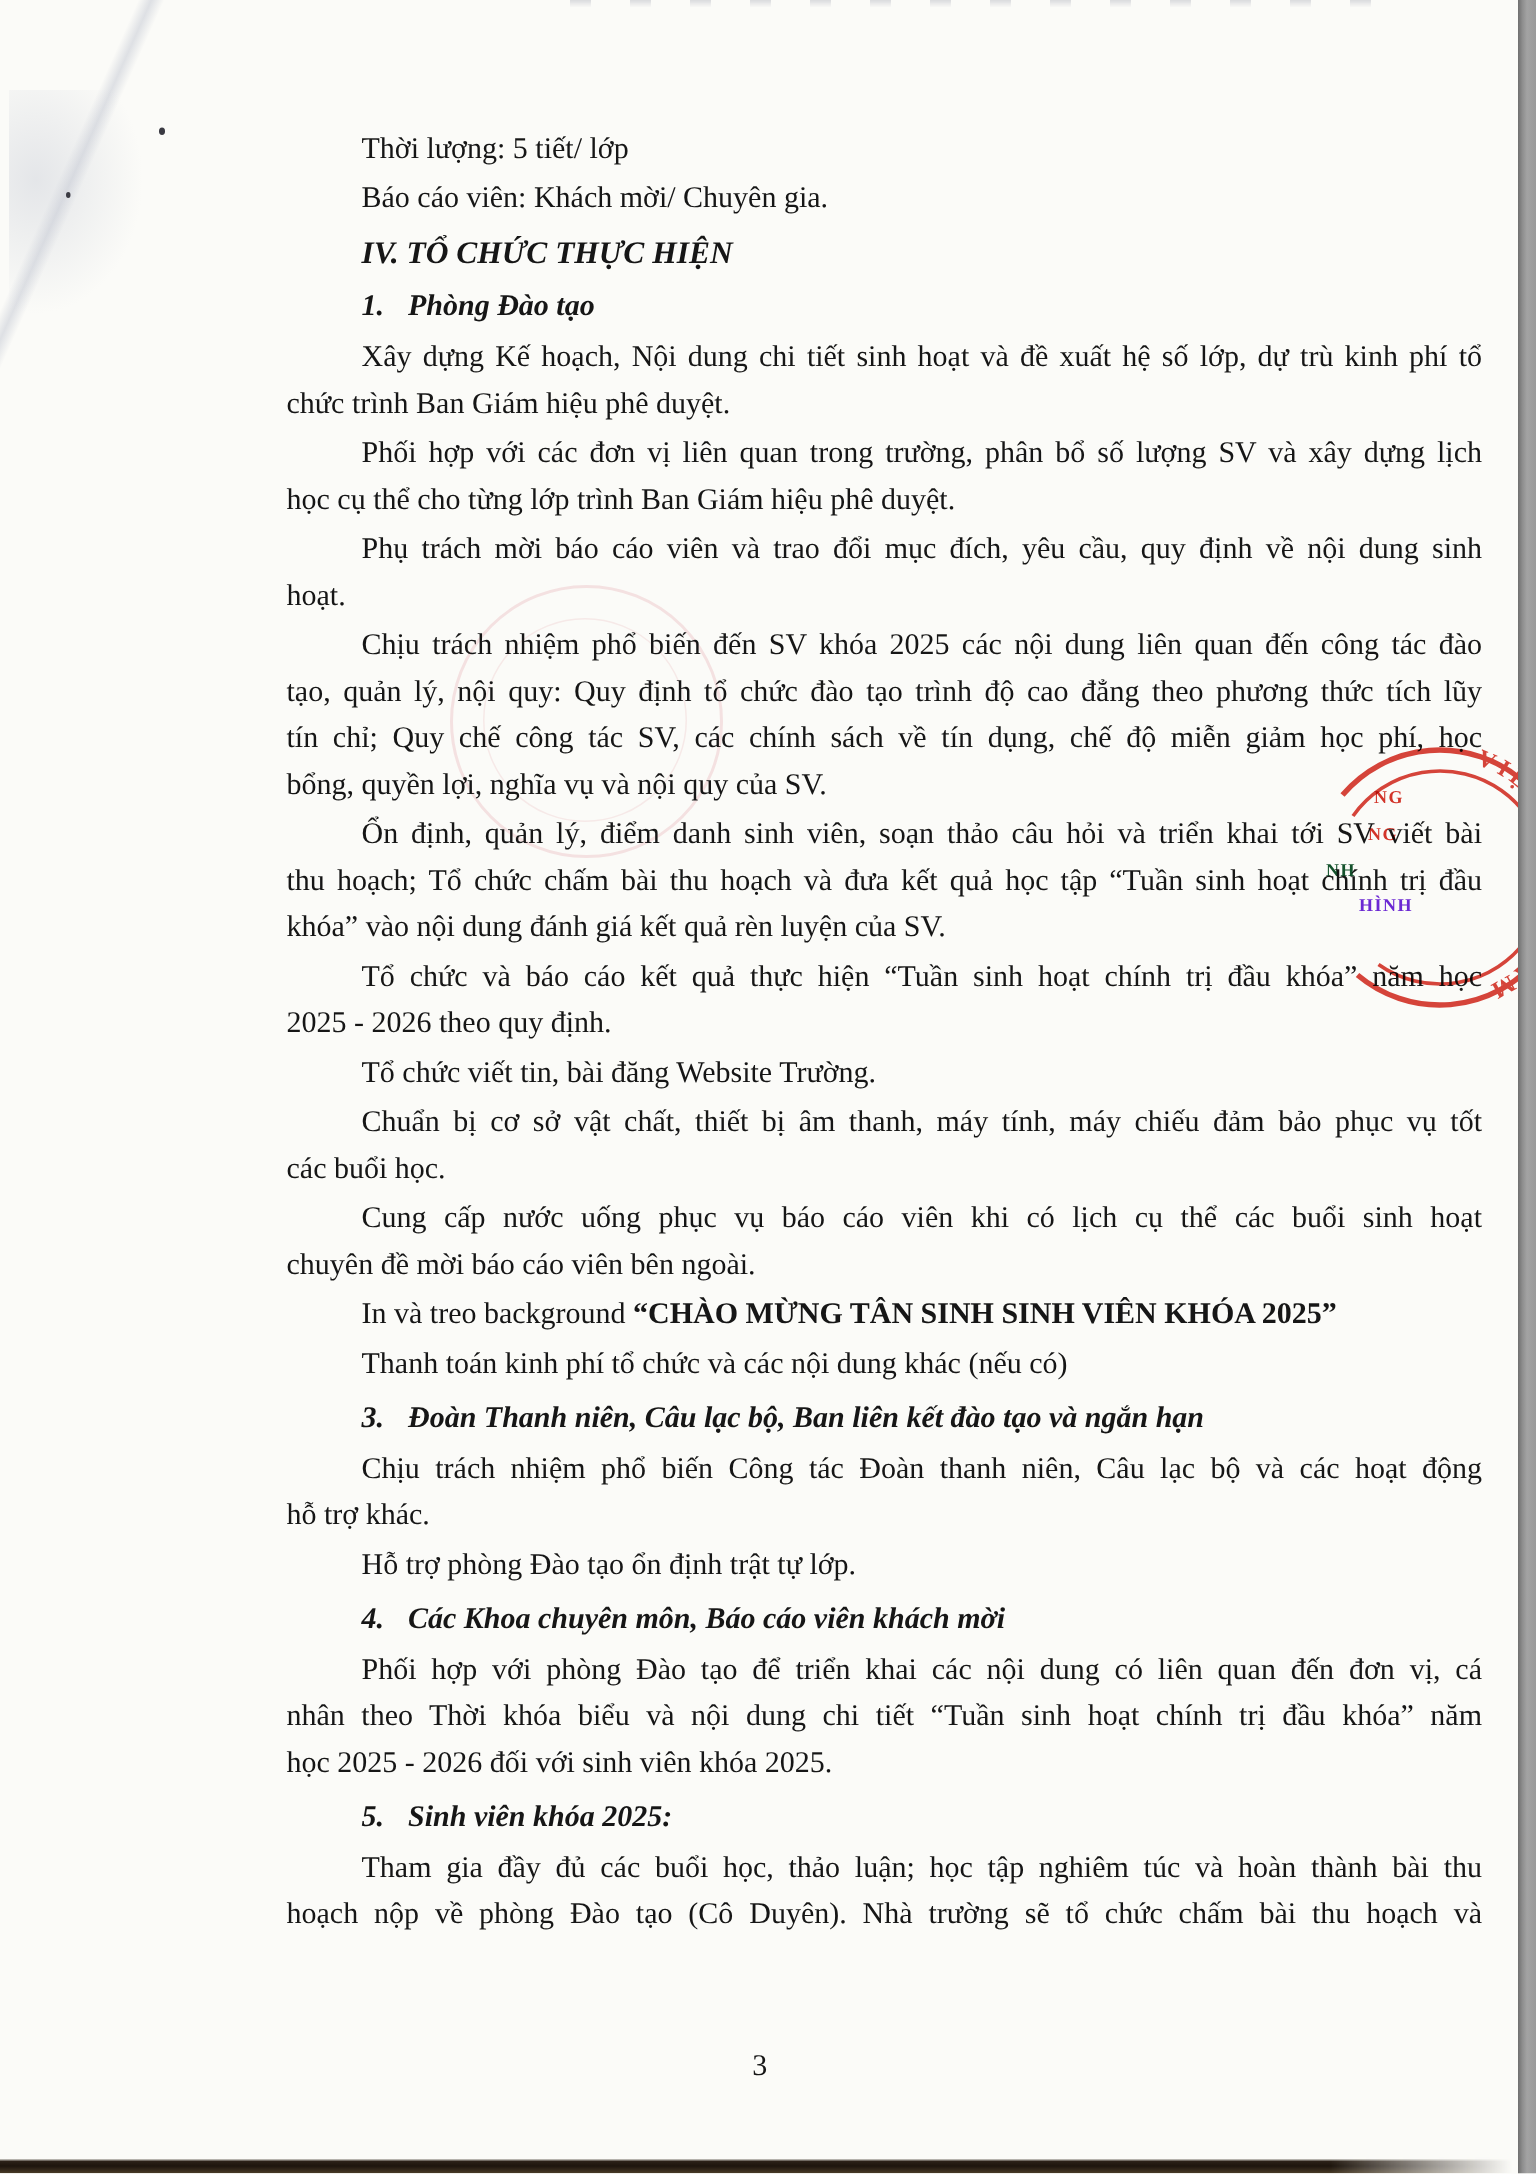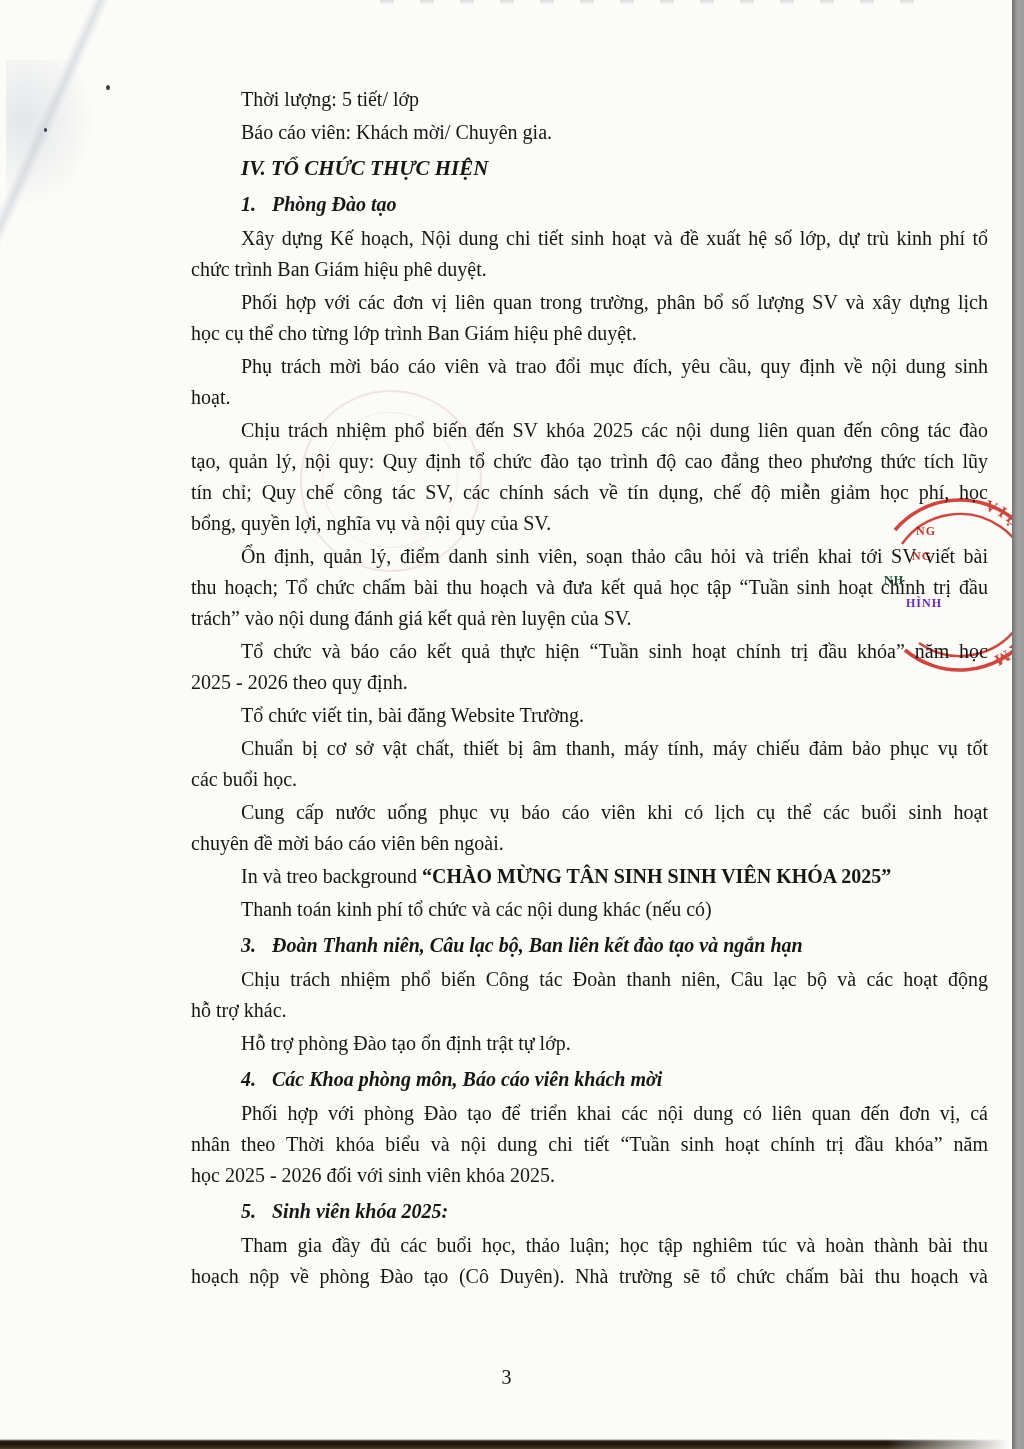--- a/index.html
+++ b/index.html
@@ -108,21 +108,21 @@
   <div class="blk">
     <div class="ln ind jf">Chịu trách nhiệm phổ biến đến SV khóa 2025 các nội dung liên quan đến công tác đào</div>
     <div class="ln jf">tạo, quản lý, nội quy: Quy định tổ chức đào tạo trình độ cao đẳng theo phương thức tích lũy</div>
     <div class="ln jf">tín chỉ; Quy chế công tác SV, các chính sách về tín dụng, chế độ miễn giảm học phí, học</div>
     <div class="ln">bổng, quyền lợi, nghĩa vụ và nội quy của SV.</div>
   </div>
 
   <div class="blk">
     <div class="ln ind jf">Ổn định, quản lý, điểm danh sinh viên, soạn thảo câu hỏi và triển khai tới SV viết bài</div>
     <div class="ln jf">thu hoạch; Tổ chức chấm bài thu hoạch và đưa kết quả học tập “Tuần sinh hoạt chính trị đầu</div>
-    <div class="ln">trách” vào nội dung đánh giá kết quả rèn luyện của SV.</div>
+    <div class="ln">khóa” vào nội dung đánh giá kết quả rèn luyện của SV.</div>
   </div>
 
   <div class="blk">
     <div class="ln ind jf">Tổ chức và báo cáo kết quả thực hiện “Tuần sinh hoạt chính trị đầu khóa” năm học</div>
     <div class="ln">2025 - 2026 theo quy định.</div>
   </div>
 
   <div class="blk">
     <div class="ln ind">Tổ chức viết tin, bài đăng Website Trường.</div>
   </div>
@@ -153,21 +153,21 @@
   <div class="blk">
     <div class="ln ind jf">Chịu trách nhiệm phổ biến Công tác Đoàn thanh niên, Câu lạc bộ và các hoạt động</div>
     <div class="ln">hỗ trợ khác.</div>
   </div>
 
   <div class="blk">
     <div class="ln ind">Hỗ trợ phòng Đào tạo ổn định trật tự lớp.</div>
   </div>
 
   <div class="ln hd">
-    <span class="num">4.</span><span>Các Khoa phòng môn, Báo cáo viên khách mời</span>
+    <span class="num">4.</span><span>Các Khoa chuyên môn, Báo cáo viên khách mời</span>
   </div>
 
   <div class="blk">
     <div class="ln ind jf">Phối hợp với phòng Đào tạo để triển khai các nội dung có liên quan đến đơn vị, cá</div>
     <div class="ln jf">nhân theo Thời khóa biểu và nội dung chi tiết “Tuần sinh hoạt chính trị đầu khóa” năm</div>
     <div class="ln">học 2025 - 2026 đối với sinh viên khóa 2025.</div>
   </div>
 
   <div class="ln hd">
     <span class="num">5.</span><span>Sinh viên khóa 2025:</span>

